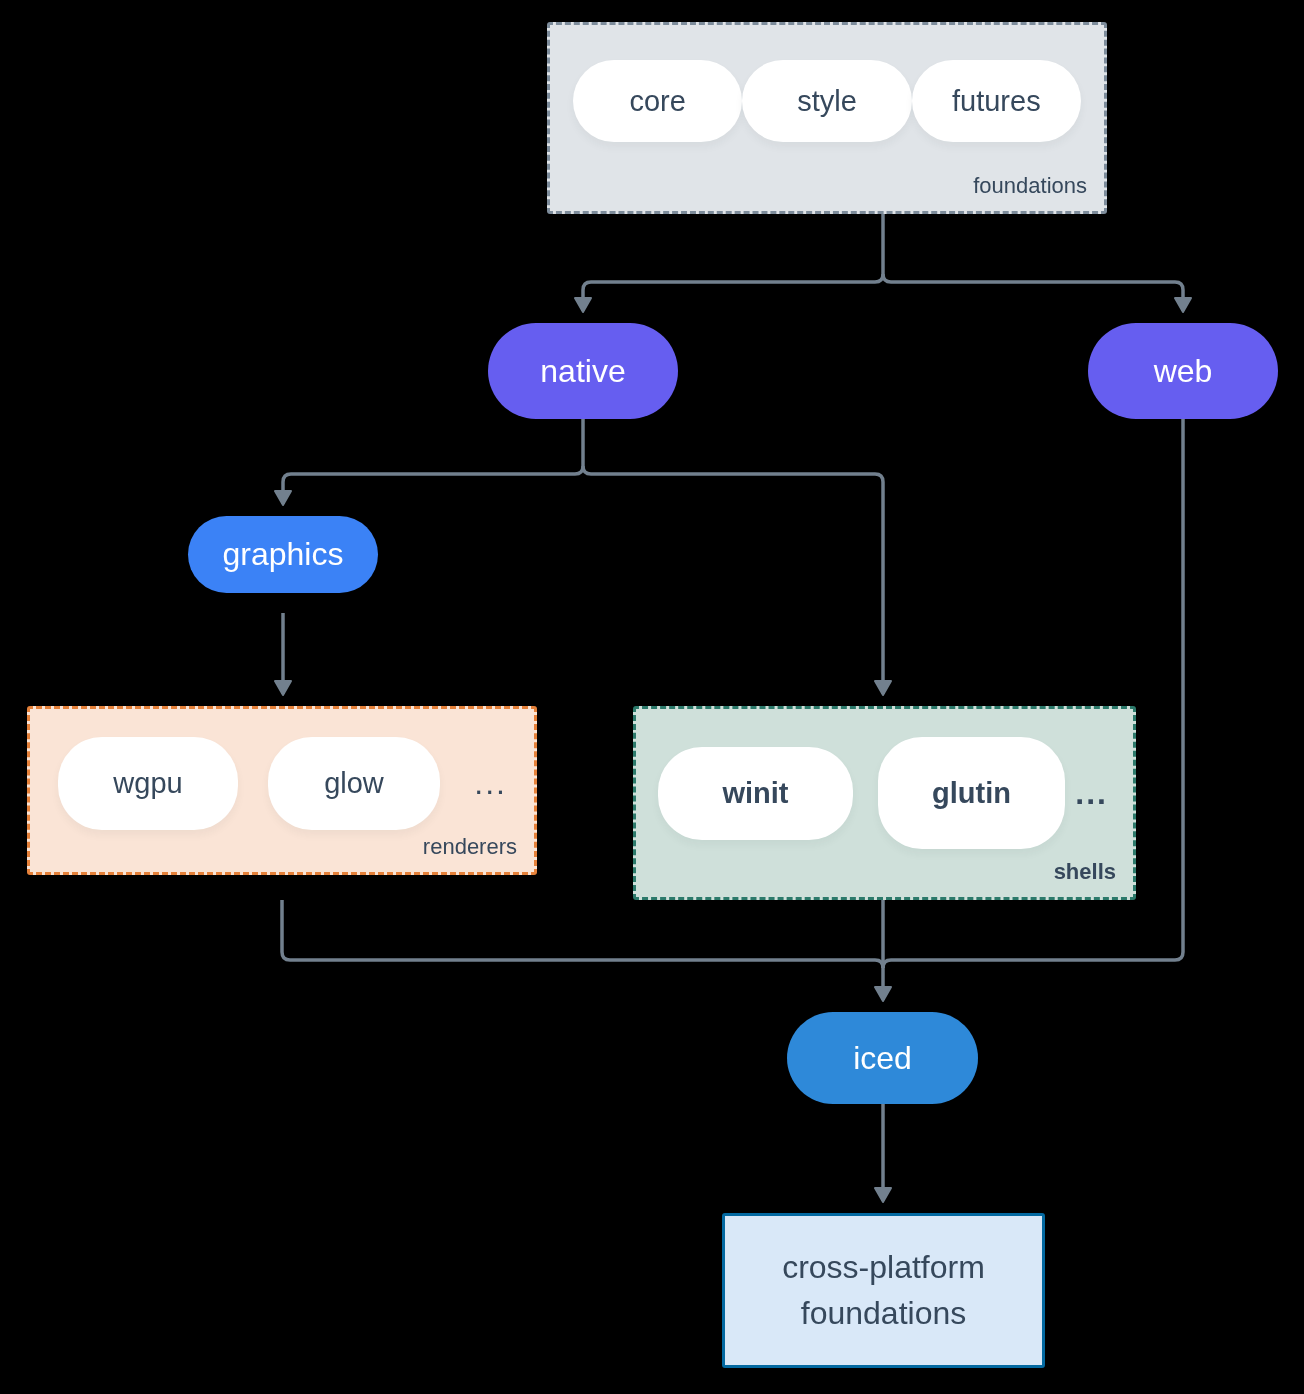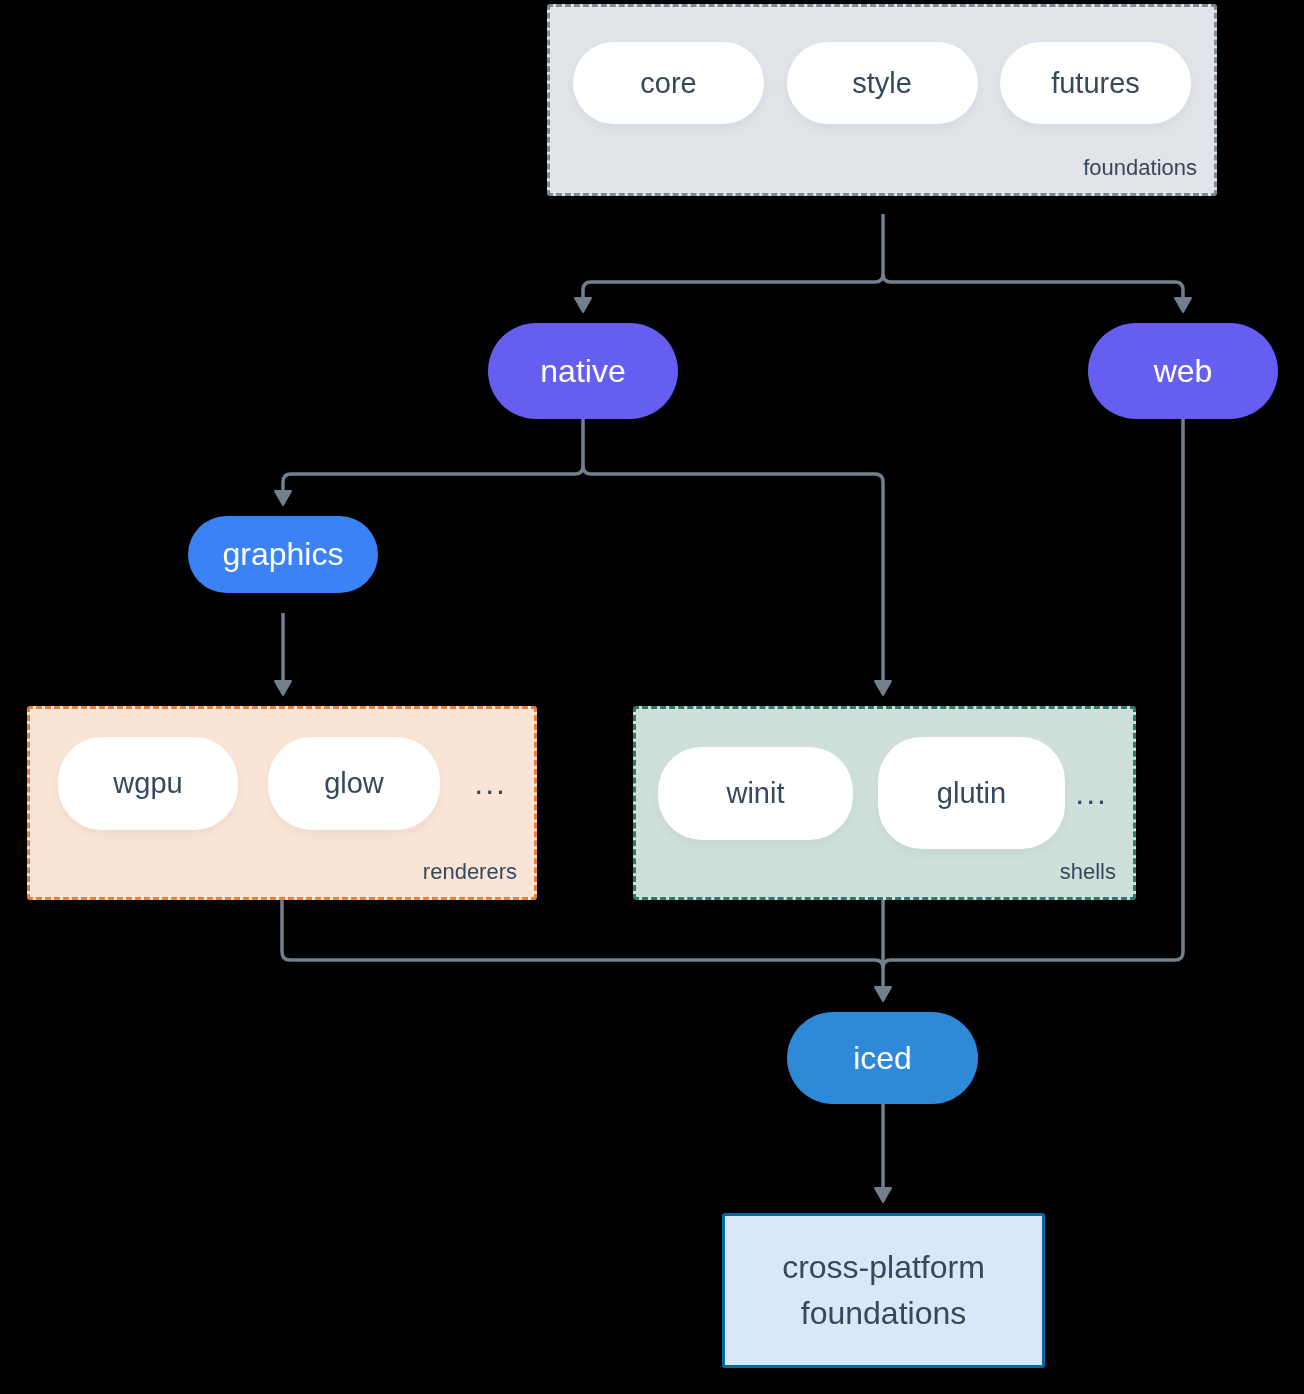--- a/index.html
+++ b/index.html
@@ -18,32 +18,32 @@
     color:#36485c;font-size:29px;box-shadow:0 5px 8px rgba(40,50,60,0.05);
   }
   .group-label{
     position:absolute;right:17px;bottom:12px;color:#36485c;font-size:22px;
   }
   .node{
     position:absolute;border-radius:48px;display:flex;align-items:center;justify-content:center;
     color:#fff;font-size:32px;
   }
   .ellipsis{color:#36485c;font-size:32px;letter-spacing:2px;}
-  #foundations{left:547px;top:4px;width:670px;height:192px;}
+  #foundations{left:547px;top:22px;width:560px;height:192px;}
   #foundations .group-pills{padding:35px 23px 0 23px;justify-content:space-between;}
   #foundations .pill{width:191px;height:82px;}
   #node-native{left:488px;top:323px;width:190px;height:96px;background:#665ef0;}
   #node-web{left:1088px;top:323px;width:190px;height:96px;background:#665ef0;}
   #node-graphics{left:188px;top:516px;width:190px;height:77px;background:#3b82f6;}
-  #renderers{left:27px;top:706px;width:510px;height:194px;background:#fae4d6;border-color:#e5813a;text-align:center;}
+  #renderers{left:27px;top:706px;width:510px;height:169px;background:#fae4d6;border-color:#e5813a;text-align:center;}
   #renderers .group-pills{padding:28px 27px 0 28px;}
   #renderers .pill-1{width:180px;height:93px;}
   #renderers .pill-2{width:172px;height:93px;margin-left:30px;}
   #renderers .ellipsis{margin-left:auto;}
-  #shells{left:633px;top:706px;width:503px;height:194px;background:#cfe0da;border-color:#2c7a6b;}
+  #shells{left:633px;top:706px;width:503px;height:194px;background:#cfe0da;border-color:#2c7a6b;font-weight:bold;}
   #shells .group-pills{padding:28px 25px 0 22px;}
   #shells .pill-1{width:195px;height:93px;}
   #shells .pill-2{width:187px;height:112px;margin-left:25px;}
   #shells .ellipsis{margin-left:auto;}
   #node-iced{left:787px;top:1012px;width:191px;height:92px;background:#2e89d9;border-radius:46px;}
   #app-box{
     position:absolute;left:722px;top:1213px;width:323px;height:155px;box-sizing:border-box;
     background:#d9e8f8;border:3px solid #0369a1;border-radius:3px;
     display:flex;flex-direction:column;align-items:center;justify-content:center;
     color:#36485c;font-size:32px;line-height:1.43;

